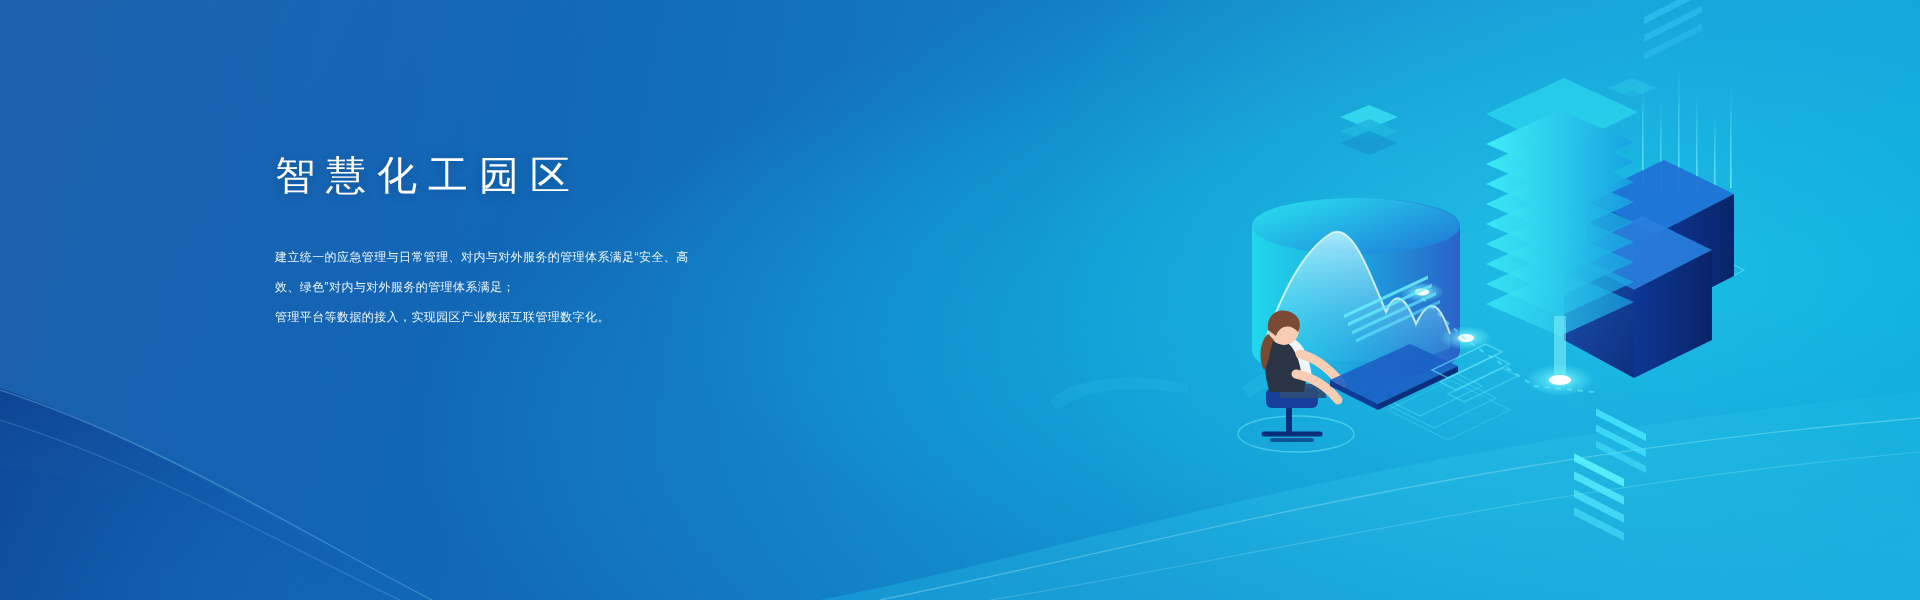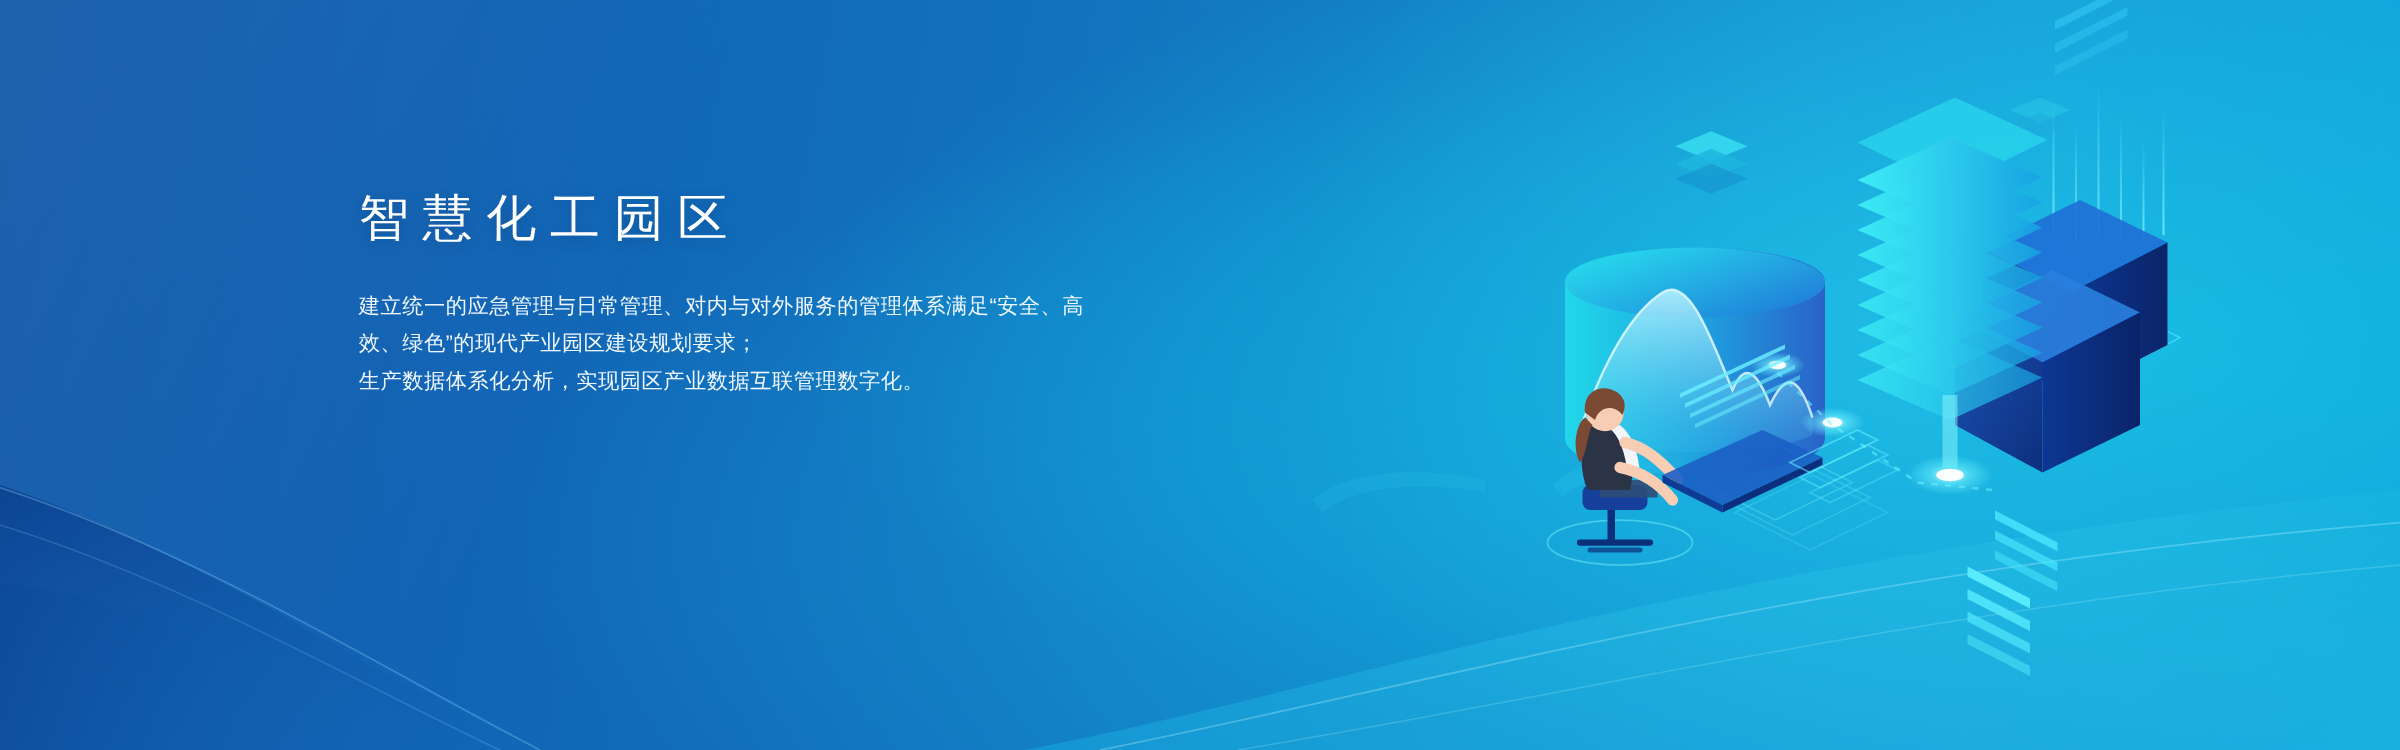--- a/index.html
+++ b/index.html
@@ -39,36 +39,36 @@
   .wave-left {
     position:absolute; left:0; bottom:0; width:780px; height:330px;
   }
   .wave-right {
     position:absolute; right:0; bottom:0; width:1100px; height:300px;
   }
 
   
   .copy {
     position:absolute;
-    left:287px; top:150px;
+    left:275px; top:150px;
     width:640px;
   }
   .headline {
     color:#ffffff;
     font-size:40px;
     font-weight:400;
     letter-spacing:11px;
     line-height:1.25;
     white-space:nowrap;
     text-shadow:0 2px 10px rgba(0,30,70,.25);
   }
   .body-copy {
-    margin-top:30px;
+    margin-top:42px;
     color:#eef7fd;
-    font-size:17px;
+    font-size:12px;
     line-height:30px;
     letter-spacing:.4px;
     font-weight:400;
   }
   .body-copy p { white-space:nowrap; }
 
   
   .art {
     position:absolute;
     right:166px; top:48px;
@@ -119,22 +119,22 @@
     <path d="M0,300 C260,250 520,150 1100,92 L1100,300 Z" fill="url(#wr)"></path>
     <path d="M60,300 C330,246 640,156 1100,118" fill="none" stroke="rgba(190,250,255,.30)" stroke-width="1.4"></path>
     <path d="M170,300 C430,258 720,186 1100,152" fill="none" stroke="rgba(190,250,255,.20)" stroke-width="1.2"></path>
   </svg>
 
   <div class="copy">
     <h1 class="headline">智慧化工园区</h1>
 
     <div class="body-copy">
       <p>建立统一的应急管理与日常管理、对内与对外服务的管理体系满足“安全、高</p>
-      <p>效、绿色”的现代产业园区建设规划要求；</p>
-      <p>生产数据体系化分析，实现园区产业数据互联管理数字化。</p>
+      <p>效、绿色”对内与对外服务的管理体系满足；</p>
+      <p>管理平台等数据的接入，实现园区产业数据互联管理数字化。</p>
     </div>
   </div>
 
   <div class="art">
 
     <svg class="rain" viewBox="0 0 120 150">
       <defs>
         <linearGradient id="rn" x1="0" y1="0" x2="0" y2="1">
           <stop offset="0%" stop-color="#7ff4ff" stop-opacity="0"></stop>
           <stop offset="100%" stop-color="#7ff4ff" stop-opacity=".9"></stop>

